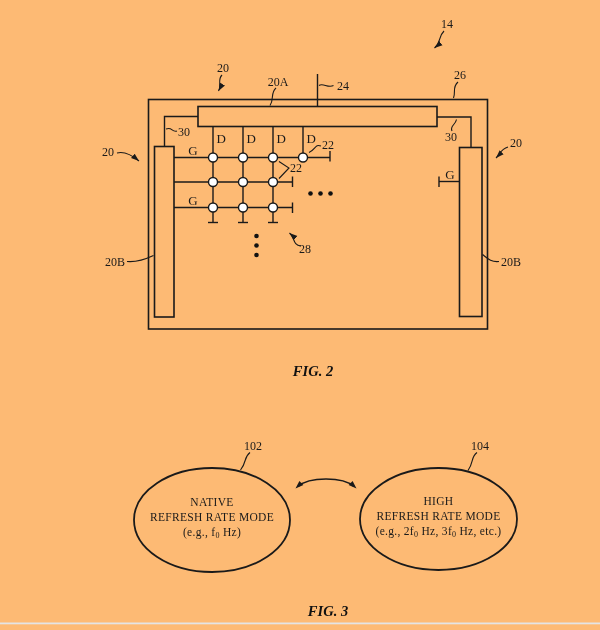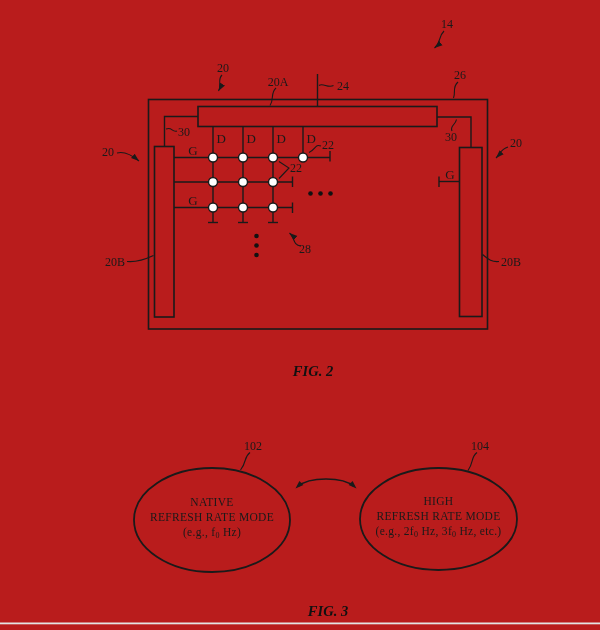--- a/index.html
+++ b/index.html
@@ -1,16 +1,16 @@
 <!DOCTYPE html>
 <html><head>
 <meta charset="utf-8">
 <style>
   html,body{margin:0;padding:0;background:#ffffff;}
-  .page{position:relative;width:600px;height:630px;background:#b91c1c;overflow:hidden;
+  .page{position:relative;width:600px;height:630px;background:#fdba74;overflow:hidden;
         font-family:"Liberation Serif","DejaVu Serif",serif;}
   svg{position:absolute;left:0;top:0;}
   .stroke-ink{stroke:#1a1a1a;fill:none;}
   .frame{stroke-width:1.6;}
   .wire{stroke-width:1.4;}
   .leader{stroke-width:1.1;}
   .node{fill:#ffffff;stroke:#1a1a1a;stroke-width:1.4;}
   .dot{fill:#111111;stroke:none;}
   .lbl{fill:#1a1a1a;font-family:"Liberation Serif","DejaVu Serif",serif;font-size:12px;stroke:none;}
   .lbl-big{font-size:13px;}

